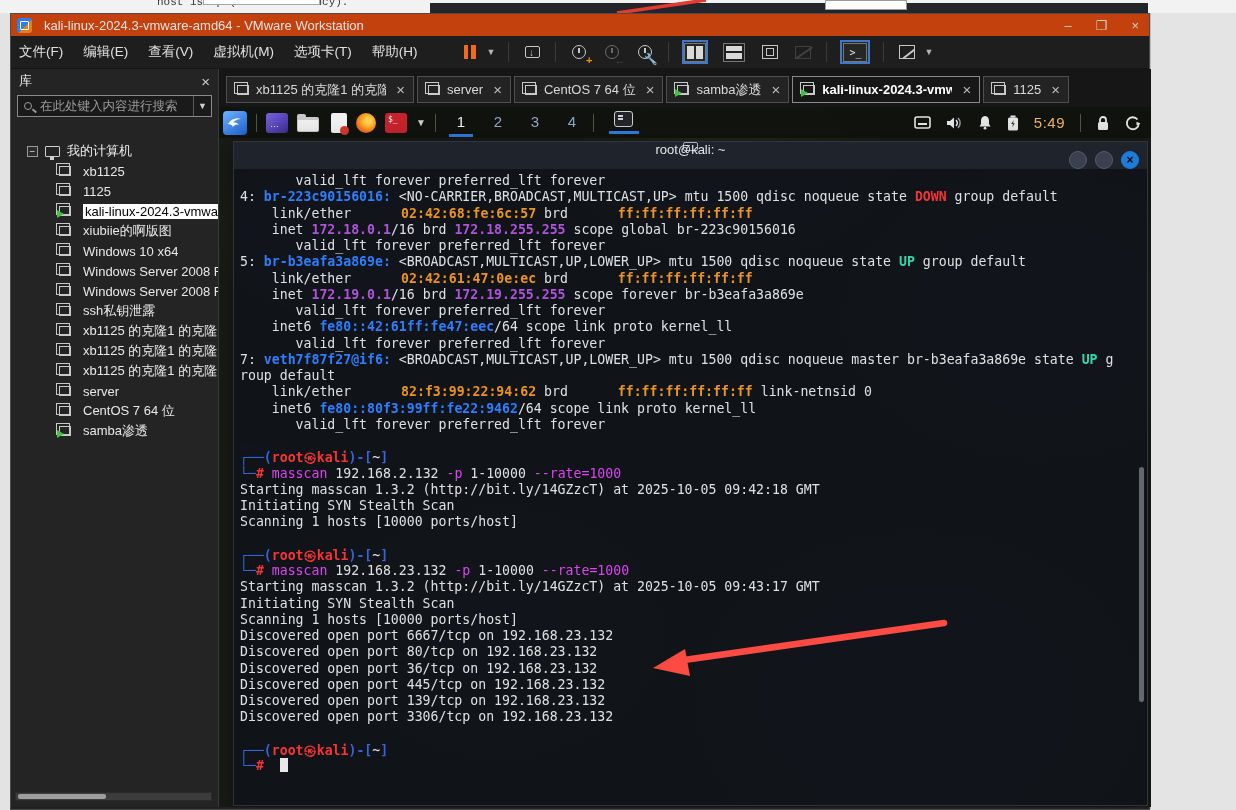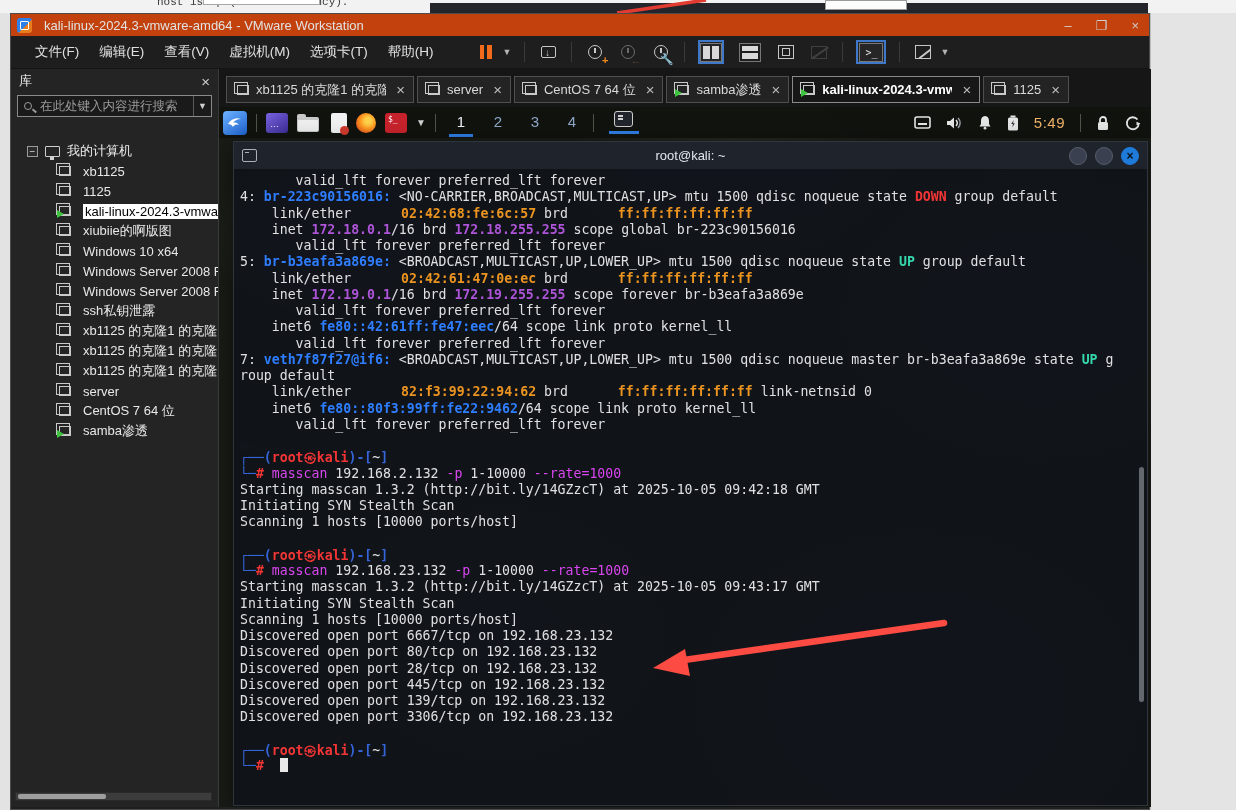--- a/index.html
+++ b/index.html
@@ -21,21 +21,21 @@
   .vmw { position:absolute; left:10px; top:13px; width:1140px; height:797px; background:#1f1f1f; border:1px solid #4c4c4c; }
 
   .titlebar { position:absolute; left:0; top:0; right:0; height:22px; background:#c2410c; display:flex; align-items:center; padding:0 10px 0 6px; }
   .vmw-logo { width:15px; height:15px; border-radius:3px; background:linear-gradient(135deg,#2f7fe8 55%,#e87d1e 55%); position:relative; margin-right:12px; flex:none; }
   .vmw-logo::after { content:""; position:absolute; left:3px; top:3px; width:7px; height:7px; border:1.5px solid #fff; border-radius:1px; }
   .title { font-size:13px; color:#e2e2e2; }
   .win-controls { margin-left:auto; display:flex; gap:24px; color:#cfcfcf; font-size:13px; }
   .win-controls span { cursor:default; }
 
   .menurow { position:absolute; left:0; top:22px; right:0; height:33px; background:#1e1e1e; border-bottom:1px solid #141414; display:flex; align-items:center; }
-  .menus { display:flex; gap:20px; padding-left:24px; font-size:13.5px; color:#e0e0e0; }
+  .menus { display:flex; gap:20px; padding-left:8px; font-size:13.5px; color:#e0e0e0; }
   .tools { display:flex; align-items:center; gap:13px; margin-left:42px; }
   .tsep { width:1px; height:20px; background:#3a3a3a; }
   .tico { position:relative; width:20px; height:20px; display:flex; align-items:center; justify-content:center; }
   .pause-bars { display:flex; gap:3px; }
   .pause-bars i { display:block; width:4.5px; height:14px; background:#f26b1d; }
   .caret { color:#b5b5b5; font-size:9px; margin-left:-6px; }
   .ico-box { width:15px; height:12px; border:1.5px solid #c6c6c6; border-radius:2px; position:relative; }
   .ico-box.down::after { content:"↓"; position:absolute; left:3px; top:0px; color:#c6c6c6; font-size:10px; }
   .clock-ico { width:14px; height:14px; border:1.7px solid #c9c9c9; border-radius:50%; position:relative; }
   .clock-ico::after { content:""; position:absolute; left:5px; top:2px; width:1.5px; height:5px; background:#c9c9c9; }
@@ -119,21 +119,21 @@
   .taskbtn { width:30px; display:flex; flex-direction:column; align-items:center; margin-left:6px; }
   .taskbtn .tb-ico { width:19px; height:16px; border:1.4px solid #cfcfcf; border-radius:3px; background:#22252c; position:relative; }
   .taskbtn .tb-ico::after { content:""; position:absolute; left:3px; top:3px; width:5px; height:1.5px; background:#cfcfcf; box-shadow:0 3px 0 #cfcfcf; }
   .taskbtn .tb-line { width:30px; height:3px; background:#2f7fe8; margin-top:4px; }
   .kspacer { flex:1; }
   .tray { display:flex; align-items:center; gap:15px; }
   .kclock { font-size:15px; color:#f0b469; letter-spacing:0.5px; }
 
   
   .termwin { position:absolute; left:14px; top:34px; width:915px; height:665px; background:rgba(17,20,26,0.965); border:1px solid rgba(130,140,160,0.28); box-shadow:0 6px 24px rgba(0,0,0,0.5); }
-  .term-titlebar { height:27px; background:rgba(33,38,48,0.85); display:flex; align-items:center; padding:0 8px; position:relative; }
+  .term-titlebar { height:27px; background:rgba(33,38,48,0.85); display:flex; align-items:center; padding:0 8px; position:relative;flex-direction:column; }
   .term-app-ico { width:15px; height:13px; border:1.4px solid #aab0bc; border-radius:2px; position:relative; }
   .term-app-ico::after { content:""; position:absolute; left:2px; top:2px; width:4px; height:1.4px; background:#aab0bc; }
   .term-title { position:absolute; left:0; right:0; text-align:center; font-size:13px; color:#e3e6ec; }
   .term-btns { margin-left:auto; display:flex; gap:8px; z-index:1; }
   .tb-circle { width:18px; height:18px; border-radius:50%; background:#3a4050; border:1px solid #565c6a; }
   .tb-circle.close { background:#1f7bd9; border-color:#1f7bd9; color:#0d1016; font-size:12px; font-weight:bold; text-align:center; line-height:16px; }
   .term-menubar { height:26px; display:flex; align-items:center; gap:27px; padding-left:17px; font-size:14px; color:#e6e9ef; background:rgba(25,29,38,0.55); border-bottom:1px solid rgba(0,0,0,0.35); }
   .term-body { padding:4px 0 0 6px; font-family:"DejaVu Sans Mono", monospace; font-size:13.2px; }
   .term-line { height:16.25px; white-space:pre; }
   .c-w  { color:#dfe0e2; }
@@ -459,21 +459,21 @@
             <div class="term-line"><span class="c-w">Initiating SYN Stealth Scan</span></div>
             <div class="term-line"><span class="c-w">Scanning 1 hosts [10000 ports/host]</span></div>
             <div class="term-line">&nbsp;</div>
             <div class="term-line"><span class="c-fb">┌──(</span><span class="c-r">root㉿kali</span><span class="c-fb">)-[</span><span class="c-w">~</span><span class="c-fb">]</span></div>
             <div class="term-line"><span class="c-fb">└─</span><span class="c-r">#</span><span class="c-w"> </span><span class="c-t">masscan</span><span class="c-w"> 192.168.23.132 </span><span class="c-t">-p</span><span class="c-w"> 1-10000 </span><span class="c-t">--rate=1000</span></div>
             <div class="term-line"><span class="c-w">Starting masscan 1.3.2 (http://bit.ly/14GZzcT) at 2025-10-05 09:43:17 GMT</span></div>
             <div class="term-line"><span class="c-w">Initiating SYN Stealth Scan</span></div>
             <div class="term-line"><span class="c-w">Scanning 1 hosts [10000 ports/host]</span></div>
             <div class="term-line"><span class="c-w">Discovered open port 6667/tcp on 192.168.23.132</span></div>
             <div class="term-line"><span class="c-w">Discovered open port 80/tcp on 192.168.23.132</span></div>
-            <div class="term-line"><span class="c-w">Discovered open port 28/tcp on 192.168.23.132</span></div>
+            <div class="term-line"><span class="c-w">Discovered open port 36/tcp on 192.168.23.132</span></div>
             <div class="term-line"><span class="c-w">Discovered open port 445/tcp on 192.168.23.132</span></div>
             <div class="term-line"><span class="c-w">Discovered open port 139/tcp on 192.168.23.132</span></div>
             <div class="term-line"><span class="c-w">Discovered open port 3306/tcp on 192.168.23.132</span></div>
             <div class="term-line">&nbsp;</div>
             <div class="term-line"><span class="c-fb">┌──(</span><span class="c-r">root㉿kali</span><span class="c-fb">)-[</span><span class="c-w">~</span><span class="c-fb">]</span></div>
             <div class="term-line"><span class="c-fb">└─</span><span class="c-r">#</span><span class="c-w">  </span><span class="cursor"></span></div>
           </div>
         <span class="vthumb"></span>
       </div>
 

